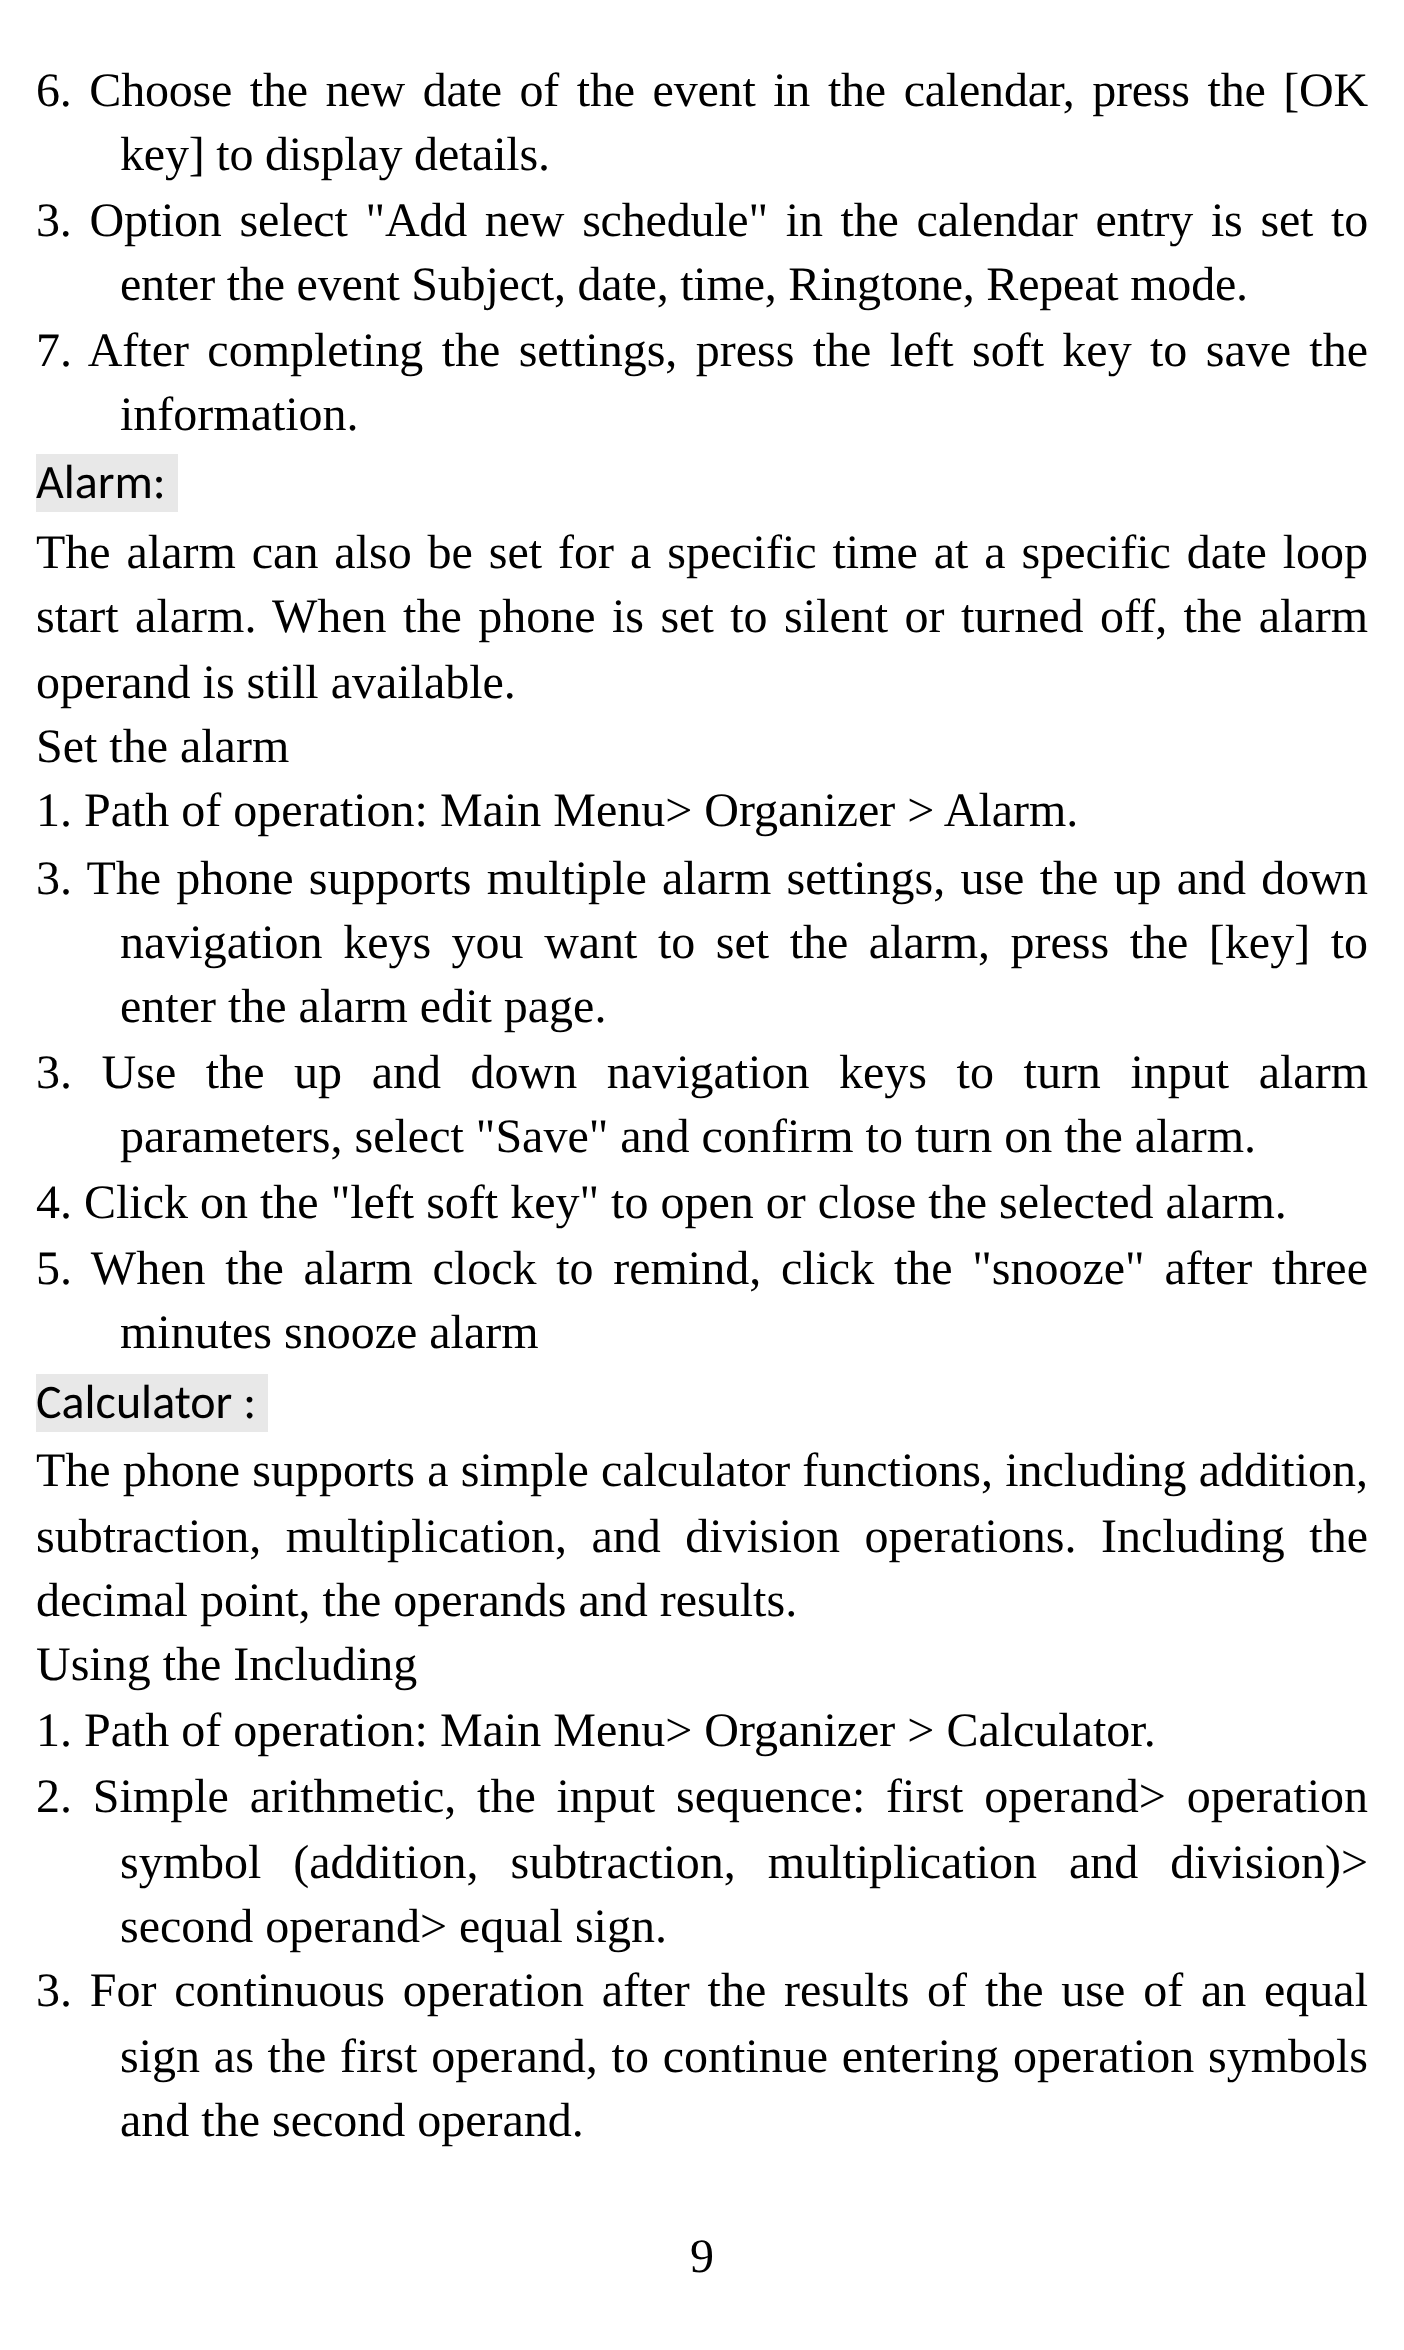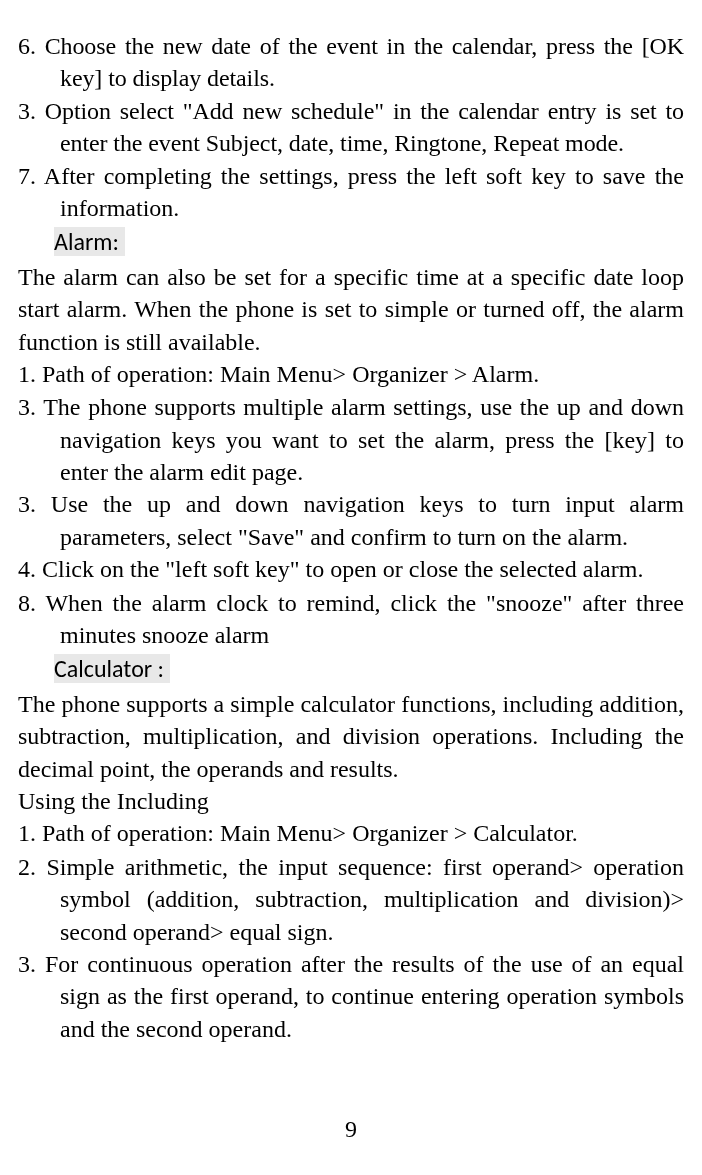--- a/index.html
+++ b/index.html
@@ -38,21 +38,20 @@
     .heading {
       background: #e8e8e8;
       font-family: "Calibri", "Arial", sans-serif;
       display: inline;
       padding-right: 6px;
     }
     .heading-line {
       text-align: left;
       margin-top: 2px;
       margin-bottom: 2px;
-      margin-left: 36px;
     }
     .plain {
       text-align: justify;
     }
     .plain-left {
       text-align: left;
     }
     .page-number {
       position: absolute;
       bottom: 30px;
@@ -70,26 +69,27 @@
 
 <div class="content">
 
   <div class="list-item-indent plain tight">6. Choose the new date of the event in the calendar, press the [OK key] to display details.</div>
   <div class="list-item-indent plain tight">3. Option select "Add new schedule" in the calendar entry is set to enter the event Subject, date, time, Ringtone, Repeat mode.</div>
   <div class="list-item-indent plain">7. After completing the settings, press the left soft key to save the information.</div>
 
   <div class="heading-line">
     <span class="heading">Alarm:</span>
   </div>
-  <div class="plain">The alarm can also be set for a specific time at a specific date loop start alarm. When the phone is set to simple or turned off, the alarm function is still available.</div>
+  <div class="plain">The alarm can also be set for a specific time at a specific date loop start alarm. When the phone is set to silent or turned off, the alarm operand is still available.</div>
+  <div class="plain-left">Set the alarm</div>
   <div class="list-item plain-left">1. Path of operation: Main Menu&gt; Organizer &gt; Alarm.</div>
   <div class="list-item-indent plain">3. The phone supports multiple alarm settings, use the up and down navigation keys you want to set the alarm, press the [key] to enter the alarm edit page.</div>
   <div class="list-item-indent plain">3. Use the up and down navigation keys to turn input alarm parameters, select "Save" and confirm to turn on the alarm.</div>
   <div class="list-item plain-left">4. Click on the "left soft key" to open or close the selected alarm.</div>
-  <div class="list-item-indent plain">8. When the alarm clock to remind, click the "snooze" after three minutes snooze alarm</div>
+  <div class="list-item-indent plain">5. When the alarm clock to remind, click the "snooze" after three minutes snooze alarm</div>
 
   <div class="heading-line">
     <span class="heading">Calculator :</span>
   </div>
   <div class="plain">The phone supports a simple calculator functions, including addition, subtraction, multiplication, and division operations. Including the decimal point, the operands and results.</div>
   <div class="plain-left">Using the Including</div>
   <div class="list-item plain-left">1. Path of operation: Main Menu&gt; Organizer &gt; Calculator.</div>
   <div class="list-item-indent plain">2. Simple arithmetic, the input sequence: first operand&gt; operation symbol (addition, subtraction, multiplication and division)&gt; second operand&gt; equal sign.</div>
   <div class="list-item-indent plain">3. For continuous operation after the results of the use of an equal sign as the first operand, to continue entering operation symbols and the second operand.</div>
 

